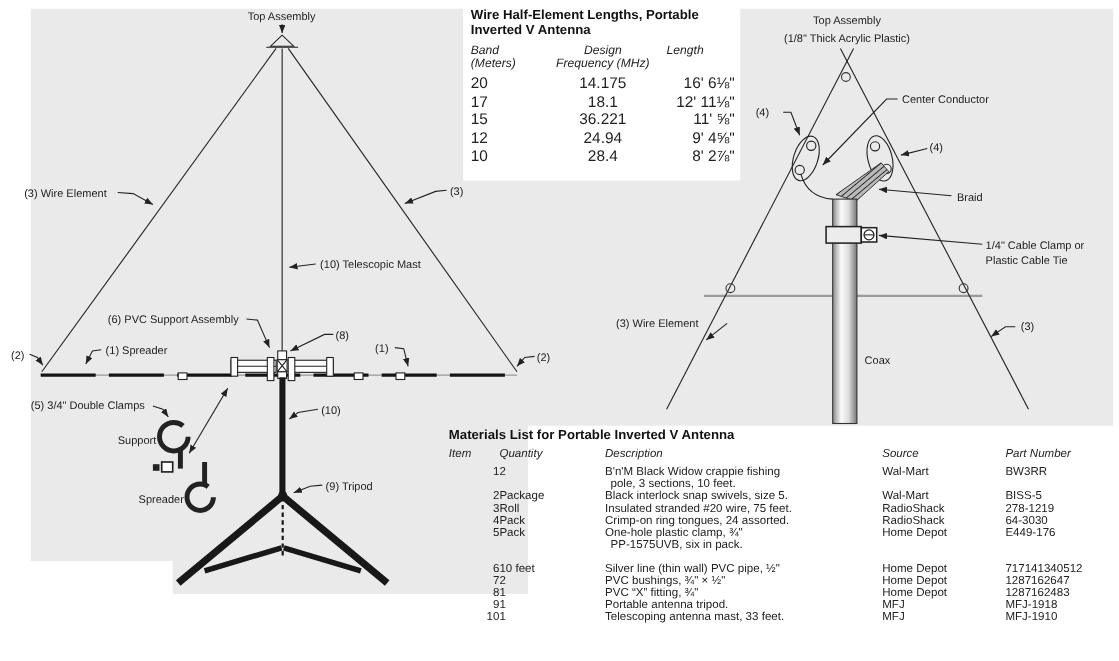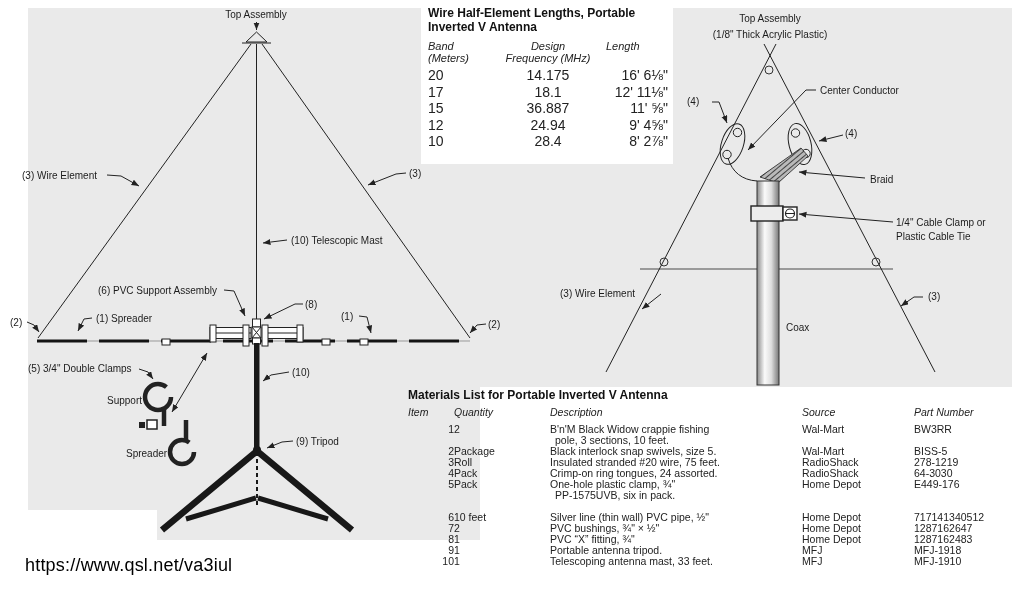--- a/index.html
+++ b/index.html
@@ -238,21 +238,21 @@
           <td class="c-freq">14.175</td>
           <td class="c-len">16' 6⅛"</td>
         </tr>
         <tr>
           <td class="c-band">17</td>
           <td class="c-freq">18.1</td>
           <td class="c-len">12' 11⅛"</td>
         </tr>
         <tr>
           <td class="c-band">15</td>
-          <td class="c-freq">36.887</td>
+          <td class="c-freq">36.221</td>
           <td class="c-len">11' ⅝"</td>
         </tr>
         <tr>
           <td class="c-band">12</td>
           <td class="c-freq">24.94</td>
           <td class="c-len">9' 4⅝"</td>
         </tr>
         <tr>
           <td class="c-band">10</td>
           <td class="c-freq">28.4</td>
@@ -364,14 +364,13 @@
           <td class="m-desc">
             <div>Telescoping antenna mast, 33 feet.</div>
           </td>
           <td class="m-src">MFJ</td>
           <td class="m-part">MFJ-1910</td>
         </tr>
       </tbody>
     </table>
   </div>
 
-  <div class="url">https://www.qsl.net/va3iul</div>
 </div>
 
 </body></html>

